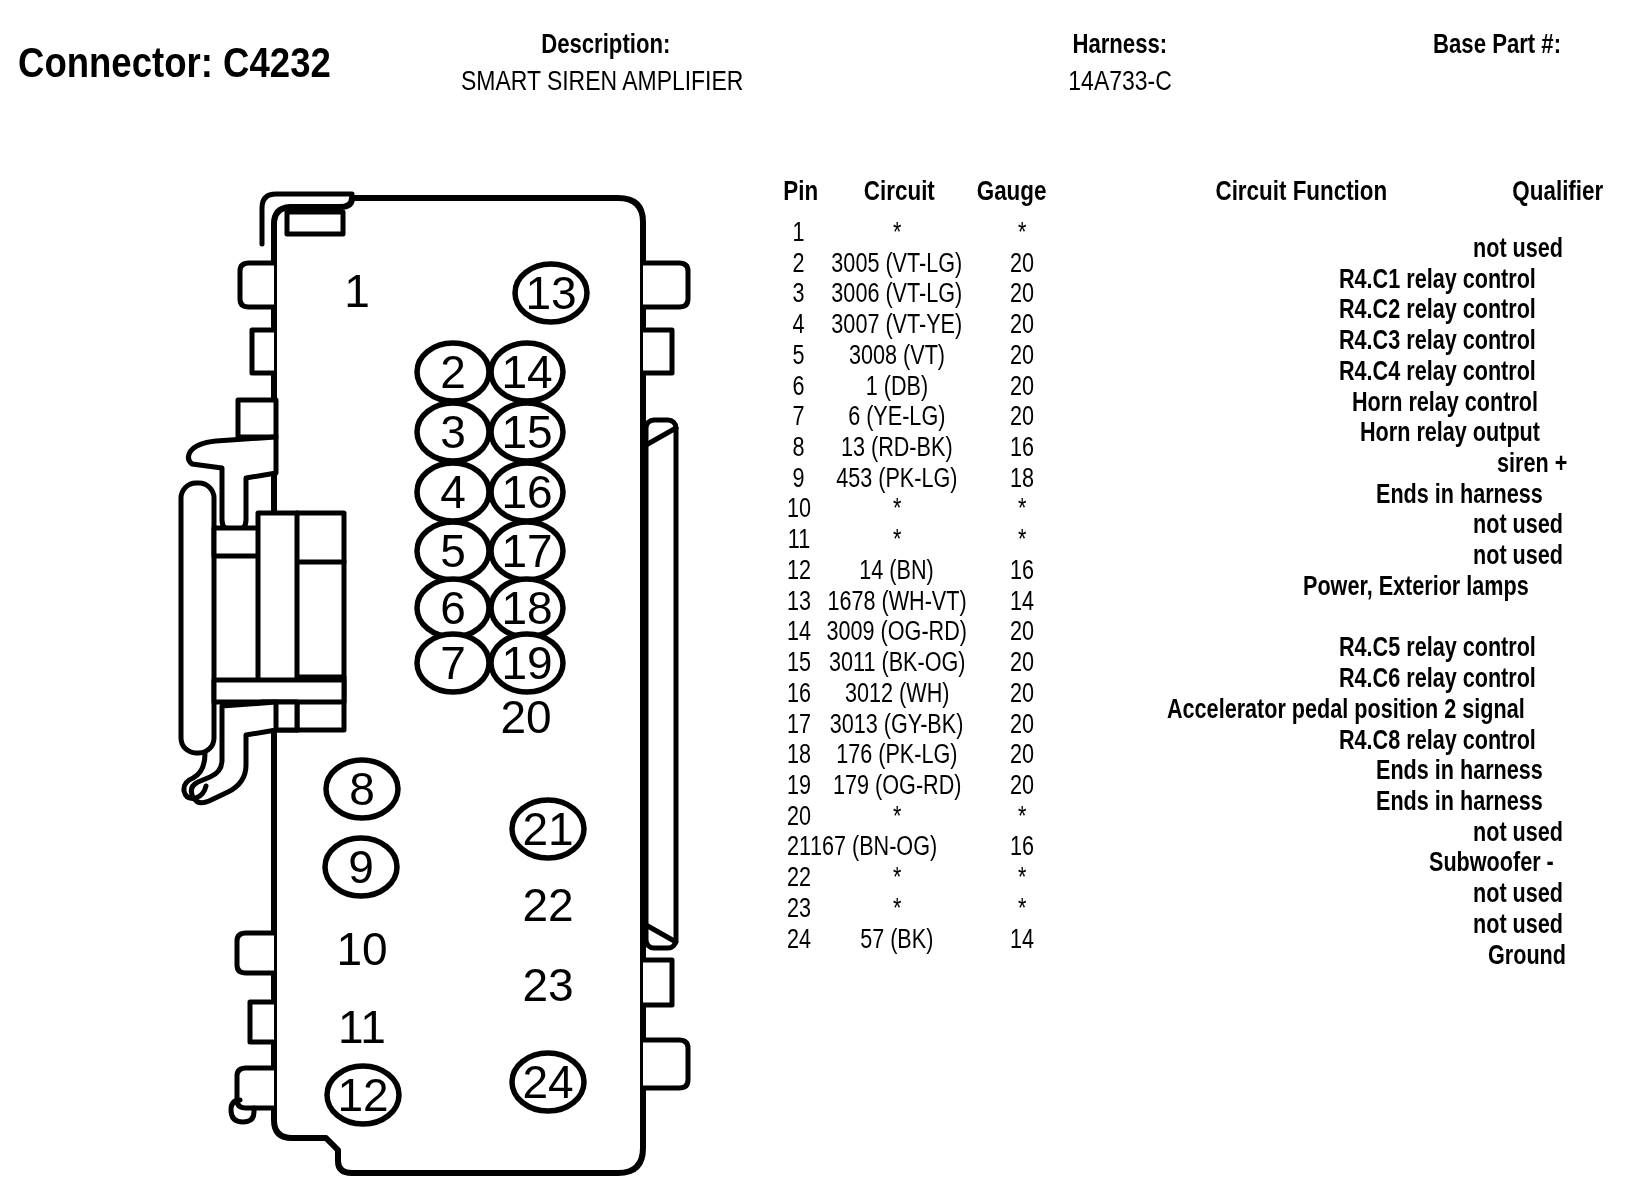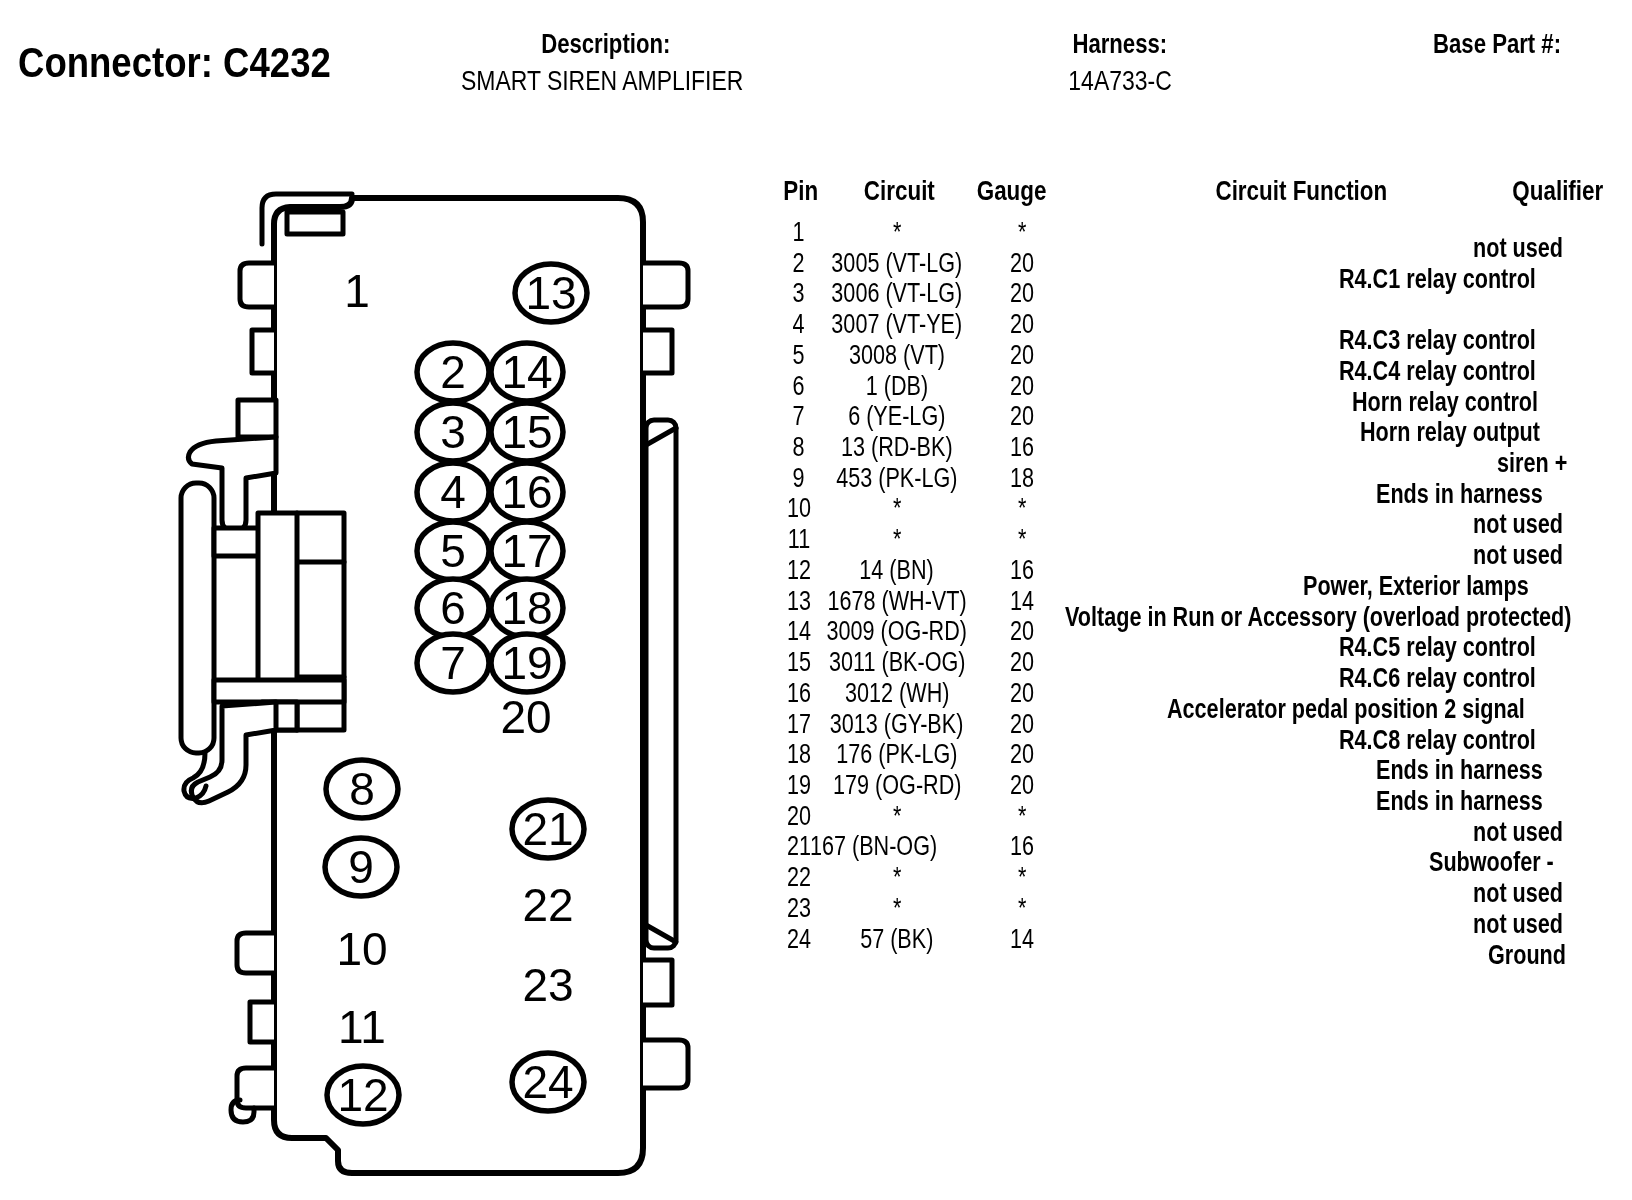--- a/index.html
+++ b/index.html
@@ -154,20 +154,21 @@
           <div class="tbl-cell" style="left: 759px; width: 80px;"><span class="cond">2</span></div>
           <div class="tbl-cell" style="left: 797px; width: 200px;"><span class="cond">3005 (VT-LG)</span></div>
           <div class="tbl-cell" style="left: 972px; width: 100px;"><span class="cond">20</span></div>
           <div class="tbl-cell-left" style="left: 1065px; width: 520px;"><span class="cond-l">R4.C1 relay control</span></div>
           <div class="tbl-cell" style="left: 1455px; width: 160px;"><span class="cond"></span></div>
         </div>
         <div class="tbl-row" style="top: 102.44px;">
           <div class="tbl-cell" style="left: 759px; width: 80px;"><span class="cond">3</span></div>
           <div class="tbl-cell" style="left: 797px; width: 200px;"><span class="cond">3006 (VT-LG)</span></div>
           <div class="tbl-cell" style="left: 972px; width: 100px;"><span class="cond">20</span></div>
+          <div class="tbl-cell-left" style="left: 1065px; width: 520px;"><span class="cond-l">R4.C2 relay control</span></div>
           <div class="tbl-cell" style="left: 1455px; width: 160px;"><span class="cond"></span></div>
         </div>
         <div class="tbl-row" style="top: 133.16px;">
           <div class="tbl-cell" style="left: 759px; width: 80px;"><span class="cond">4</span></div>
           <div class="tbl-cell" style="left: 797px; width: 200px;"><span class="cond">3007 (VT-YE)</span></div>
           <div class="tbl-cell" style="left: 972px; width: 100px;"><span class="cond">20</span></div>
           <div class="tbl-cell-left" style="left: 1065px; width: 520px;"><span class="cond-l">R4.C3 relay control</span></div>
           <div class="tbl-cell" style="left: 1455px; width: 160px;"><span class="cond"></span></div>
         </div>
         <div class="tbl-row" style="top: 163.88px;">
@@ -223,21 +224,20 @@
           <div class="tbl-cell" style="left: 759px; width: 80px;"><span class="cond">12</span></div>
           <div class="tbl-cell" style="left: 797px; width: 200px;"><span class="cond">14 (BN)</span></div>
           <div class="tbl-cell" style="left: 972px; width: 100px;"><span class="cond">16</span></div>
           <div class="tbl-cell-left" style="left: 1065px; width: 520px;"><span class="cond-l">Power, Exterior lamps</span></div>
           <div class="tbl-cell" style="left: 1455px; width: 160px;"><span class="cond"></span></div>
         </div>
         <div class="tbl-row" style="top: 409.64px;">
           <div class="tbl-cell" style="left: 759px; width: 80px;"><span class="cond">13</span></div>
           <div class="tbl-cell" style="left: 797px; width: 200px;"><span class="cond">1678 (WH-VT)</span></div>
           <div class="tbl-cell" style="left: 972px; width: 100px;"><span class="cond">14</span></div>
-          <div class="tbl-cell-left" style="left: 1065px; width: 520px;"><span class="cond-l">Voltage in Run or Accessory (overload protected)</span></div>
           <div class="tbl-cell" style="left: 1455px; width: 160px;"><span class="cond"></span></div>
         </div>
         <div class="tbl-row" style="top: 440.36px;">
           <div class="tbl-cell" style="left: 759px; width: 80px;"><span class="cond">14</span></div>
           <div class="tbl-cell" style="left: 797px; width: 200px;"><span class="cond">3009 (OG-RD)</span></div>
           <div class="tbl-cell" style="left: 972px; width: 100px;"><span class="cond">20</span></div>
           <div class="tbl-cell-left" style="left: 1065px; width: 520px;"><span class="cond-l">R4.C5 relay control</span></div>
           <div class="tbl-cell" style="left: 1455px; width: 160px;"><span class="cond"></span></div>
         </div>
         <div class="tbl-row" style="top: 471.08px;">

